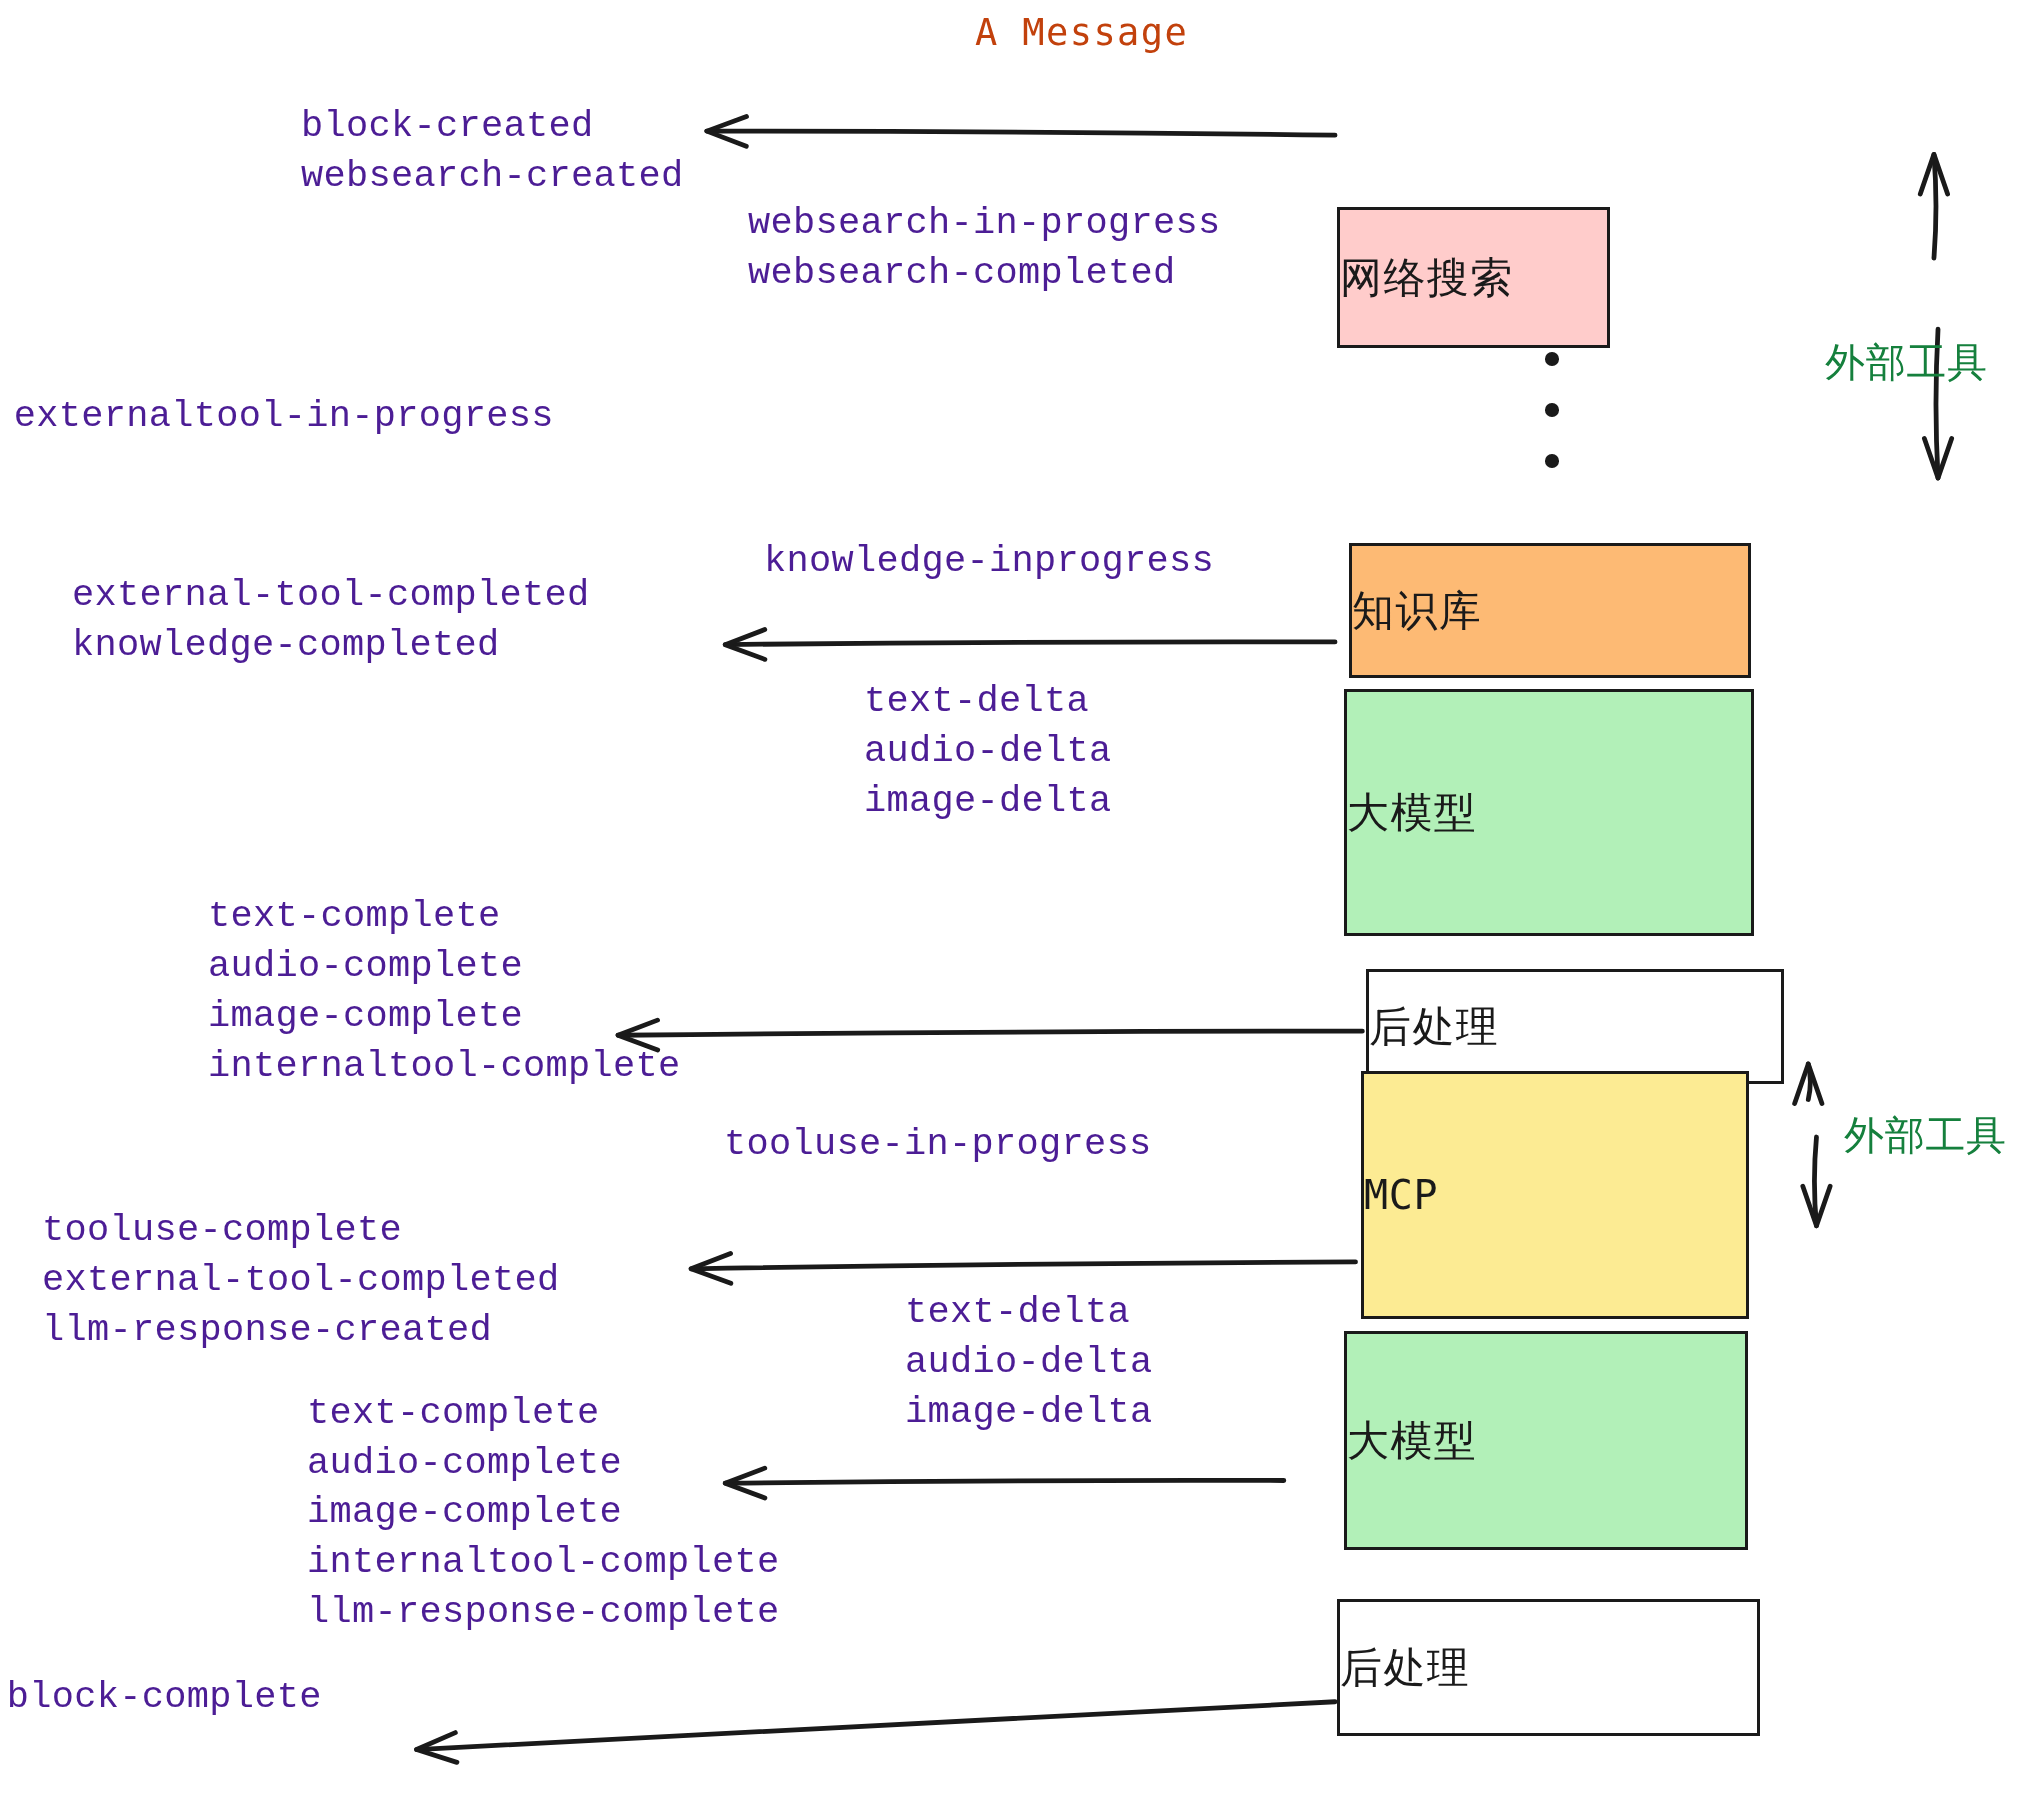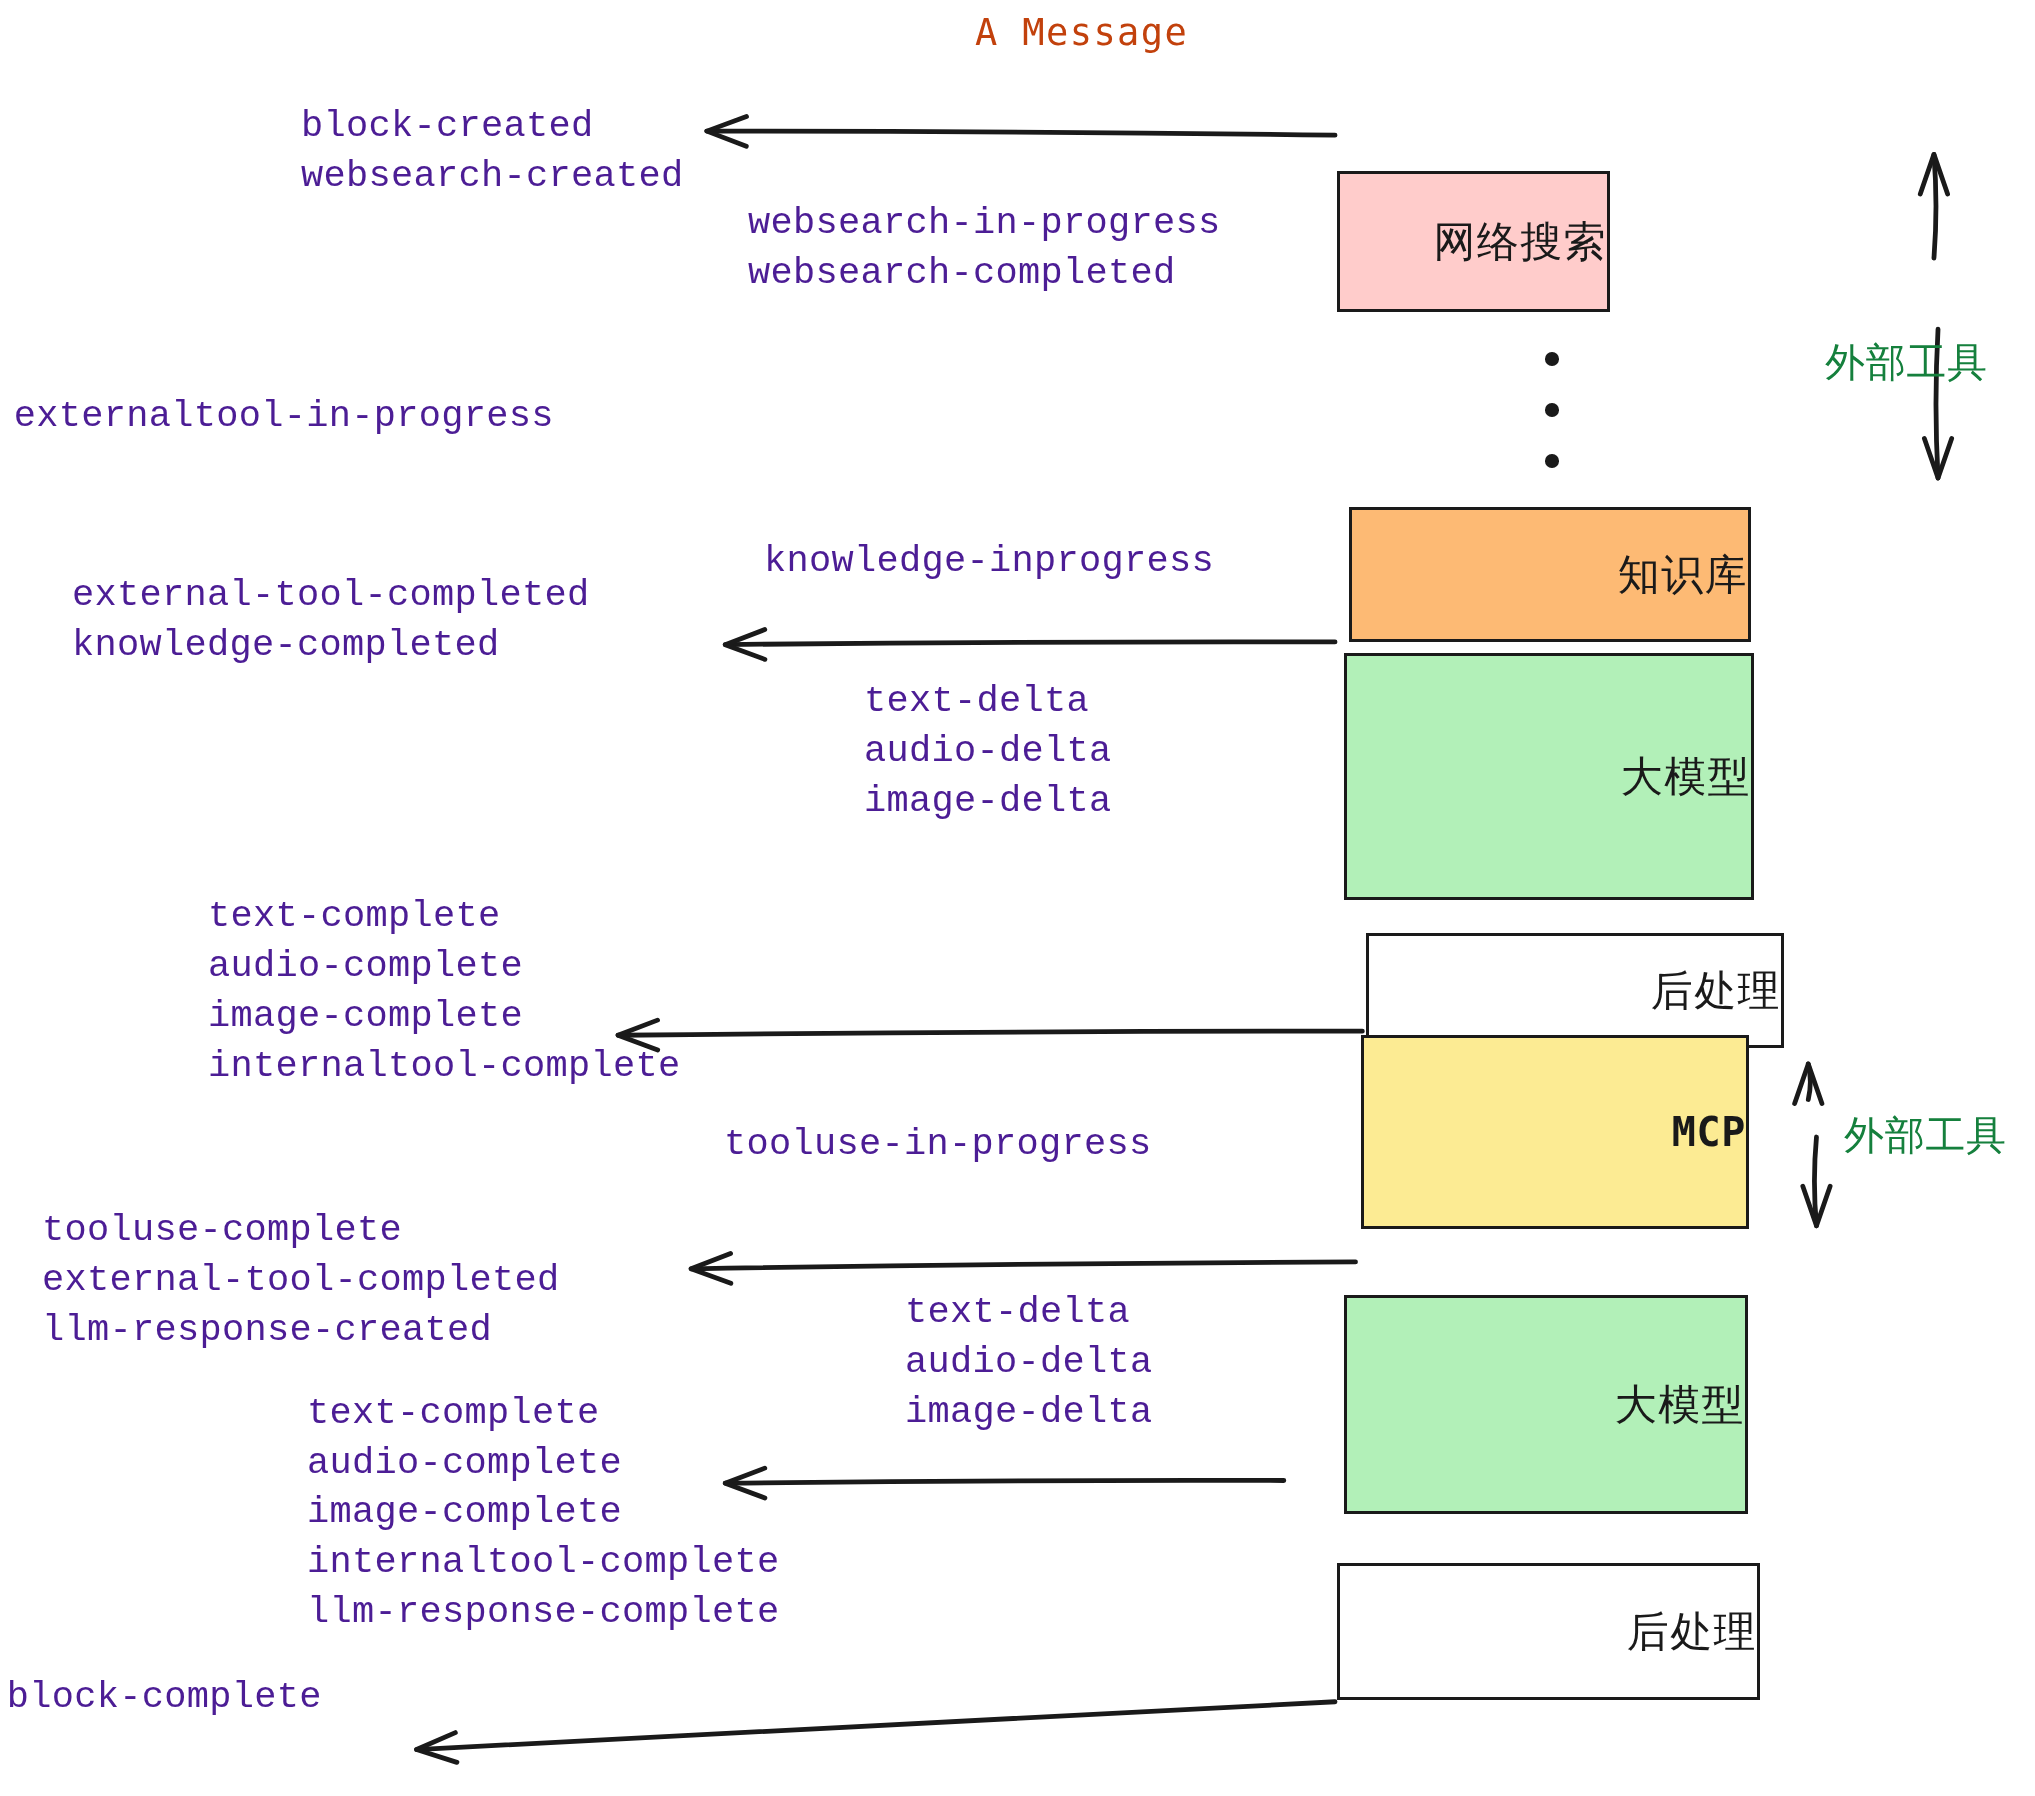--- a/index.html
+++ b/index.html
@@ -34,21 +34,22 @@
     font-size: 37px;
     letter-spacing: 1.4px;
   }
   
   .node {
     position: absolute;
     box-sizing: border-box;
     border: 3.4px solid #1a1a1a;
     display: flex;
     align-items: center;
-    justify-content: flex-end;
+    justify-content: flex-start;
+    margin-top: 36px;
   }
   .node .node-label {
     font-family: "DejaVu Sans", "Liberation Sans", sans-serif;
     font-size: 42px;
     color: #1a1a1a;
     letter-spacing: 1.4px;
     white-space: pre;
   }
   .node.mono .node-label {
     font-family: "DejaVu Sans Mono", "Liberation Mono", monospace;
@@ -127,21 +128,21 @@
       </div>
       <div class="node" style="left: 1349px; top: 507px; width: 402px; height: 135px; background: #fdba74;">
         <span class="node-label">知识库</span>
       </div>
       <div class="node" style="left: 1344px; top: 653px; width: 410px; height: 247px; background: rgb(178, 240, 184);">
         <span class="node-label">大模型</span>
       </div>
       <div class="node" style="left: 1366px; top: 933px; width: 418px; height: 115px; background: rgb(255, 255, 255);">
         <span class="node-label">后处理</span>
       </div>
-      <div class="node mono" style="left: 1361px; top: 1035px; width: 388px; height: 194px; background: rgb(252, 235, 147); font-weight: bold;">
+      <div class="node mono" style="left: 1361px; top: 1035px; width: 388px; height: 248px; background: rgb(252, 235, 147);">
         <span class="node-label">MCP</span>
       </div>
       <div class="node" style="left: 1344px; top: 1295px; width: 404px; height: 219px; background: rgb(178, 240, 184);">
         <span class="node-label">大模型</span>
       </div>
       <div class="node" style="left: 1337px; top: 1563px; width: 423px; height: 137px; background: rgb(255, 255, 255);">
         <span class="node-label">后处理</span>
       </div>
     </div>
 

